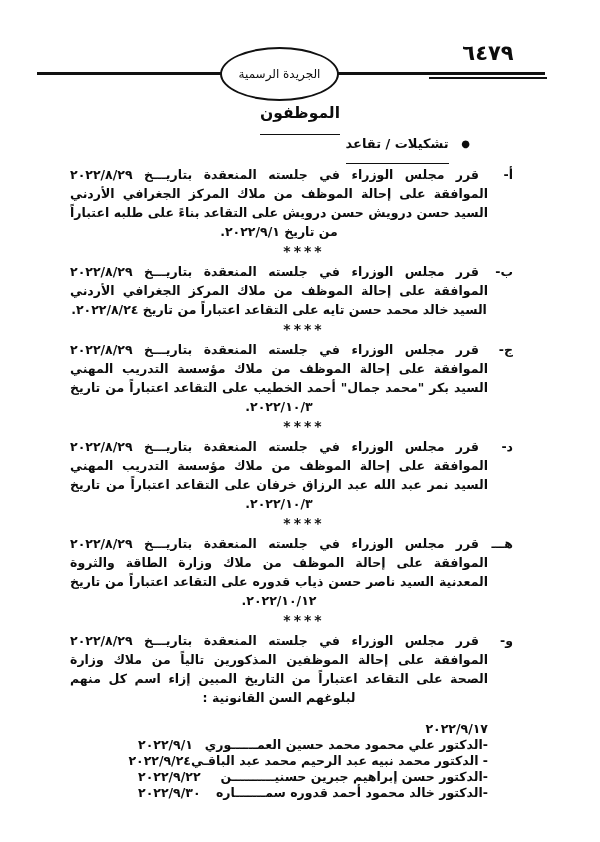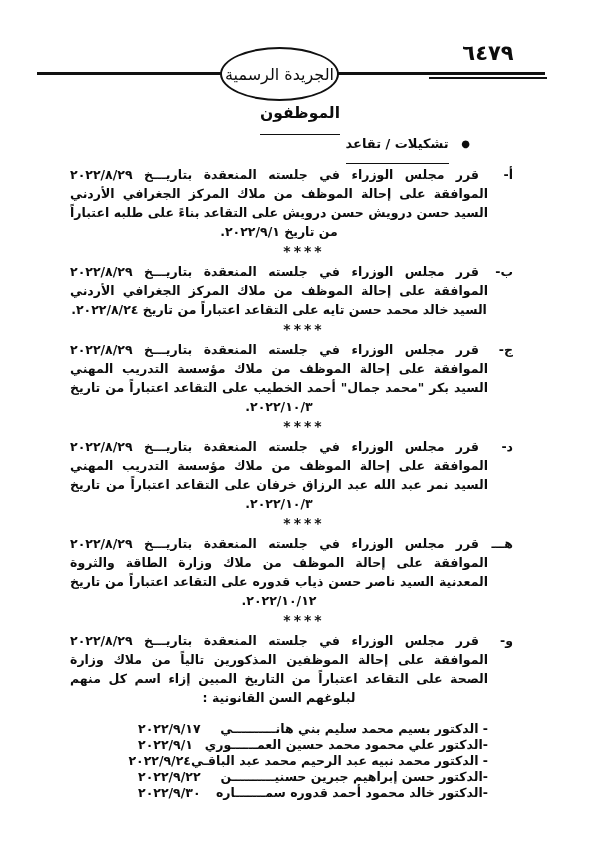--- a/index.html
+++ b/index.html
@@ -14,21 +14,21 @@
     position:absolute; top:41px; right:53px; width:118px;
     text-align:center; font-size:21px; letter-spacing:5px;
     border-bottom:2px solid #111; padding-bottom:12px;
   }
   .rule { position:absolute; top:72px; left:37px; width:508px; height:3px; background:#111; }
   .seal {
     position:absolute; top:47px; left:220px; width:115px; height:50px;
     background:#fff; border:2.5px solid #111; border-radius:50%;
     display:flex; align-items:center; justify-content:center; z-index:2;
   }
-  .seal span { font-weight:normal; font-size:16px; }
+  .seal span { font-weight:normal; font-size:12px; }
   
   .title-wrap { text-align:center; margin-top:7px; }
   .title { font-size:15.5px; }
   .u { border-bottom:1.6px solid #111; padding-bottom:12px; }
   .subsection { direction:rtl; margin:15px 130px 0 0; font-size:13px; line-height:14px; }
   .bullet { font-size:10px; margin-left:8px; vertical-align:1px; }
   
   .content { direction:rtl; margin:14px 87px 0 70px; font-size:12.5px; }
   .item {
     position:relative; padding-right:25px; line-height:19px;
@@ -96,21 +96,20 @@
       <span class="marker">هـــ</span><span>قرر مجلس الوزراء في جلسته المنعقدة بتاريـــخ ٢٠٢٢/٨/٢٩ الموافقة على إحالة الموظف من ملاك وزارة الطاقة والثروة المعدنية السيد ناصر حسن ذياب قدوره على التقاعد اعتباراً من تاريخ ٢٠٢٢/١٠/١٢.</span>
     </div>
     <div class="sep">****</div>
 
     <div class="item">
       <span class="marker">و-</span><span>قرر مجلس الوزراء في جلسته المنعقدة بتاريـــخ ٢٠٢٢/٨/٢٩ الموافقة على إحالة الموظفين المذكورين تالياً من ملاك وزارة الصحة على التقاعد اعتباراً من التاريخ المبين إزاء اسم كل منهم لبلوغهم السن القانونية :</span>
     </div>
 
     <div class="retirees">
       <div class="row">
-        <span class="rname">- الدكتور بسيم محمد سليم بني هانــــــــــي</span>
         <span class="rdate">٢٠٢٢/٩/١٧</span>
       </div>
       <div class="row">
         <span class="rname">-الدكتور علي محمود محمد حسين العمــــــوري</span>
         <span class="rdate">٢٠٢٢/٩/١</span>
       </div>
       <div class="row">
         <span class="rname">- الدكتور محمد نبيه عبد الرحيم محمد عبد الباقـي</span>
         <span class="rdate">٢٠٢٢/٩/٢٤</span>
       </div>

